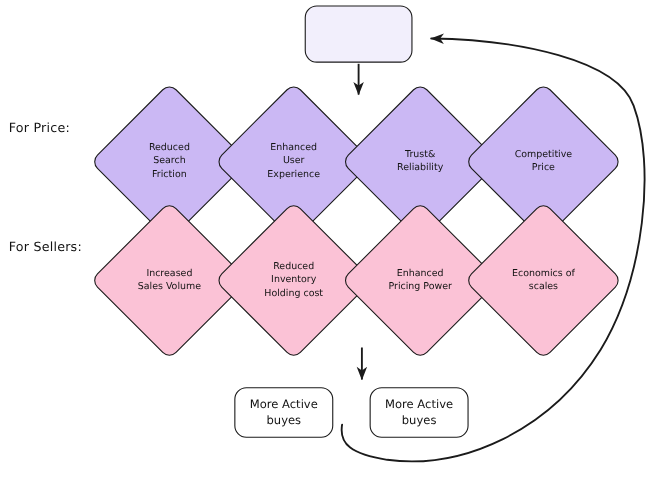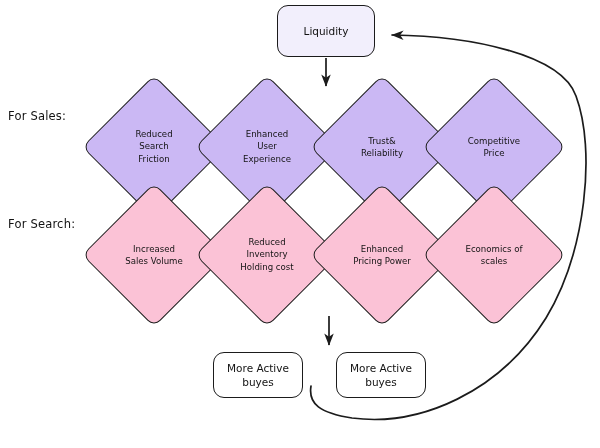--- a/index.html
+++ b/index.html
@@ -123,27 +123,26 @@
 
   <g>
     <path d="M311,386
              C 308,404 320,413 352,418
              C 420,427 500,392 546,318
              C 586,252 596,150 576,96
              C 561,54 470,36 392,35" stroke="#1b1b1b" stroke-width="1.7" fill="none" stroke-linecap="round" marker-end="url(#arrowhead)"></path>
   </g>
 </svg>
 
-<div class="row-label" id="label-buyers">For Sales:</div>
+<div class="row-label" id="label-buyers">For Price:</div>
 
-<div class="row-label" id="label-sellers">For Search:</div>
+<div class="row-label" id="label-sellers">For Sellers:</div>
 
 <div class="node-box" id="box-top">
   <span>
-    <span class="box-text">Liquidity</span>
   </span>
 </div>
 
 <div class="diamond buyer" id="d-b1">
   <span class="diamond-text">Reduced
 Search
 Friction</span>
 </div>
 <div class="diamond buyer" id="d-b2">
   <span class="diamond-text">Enhanced

